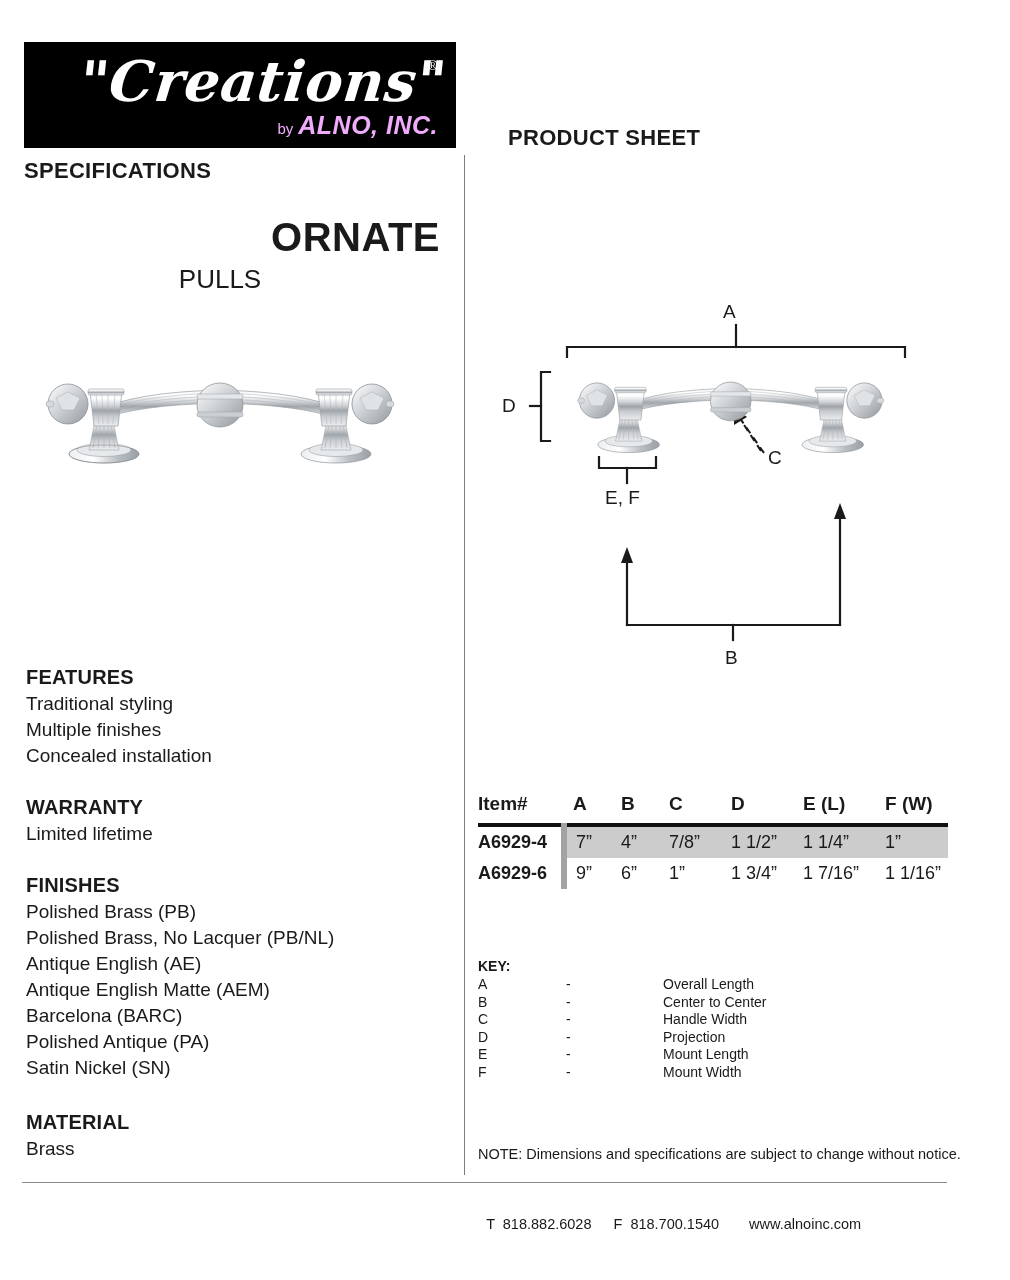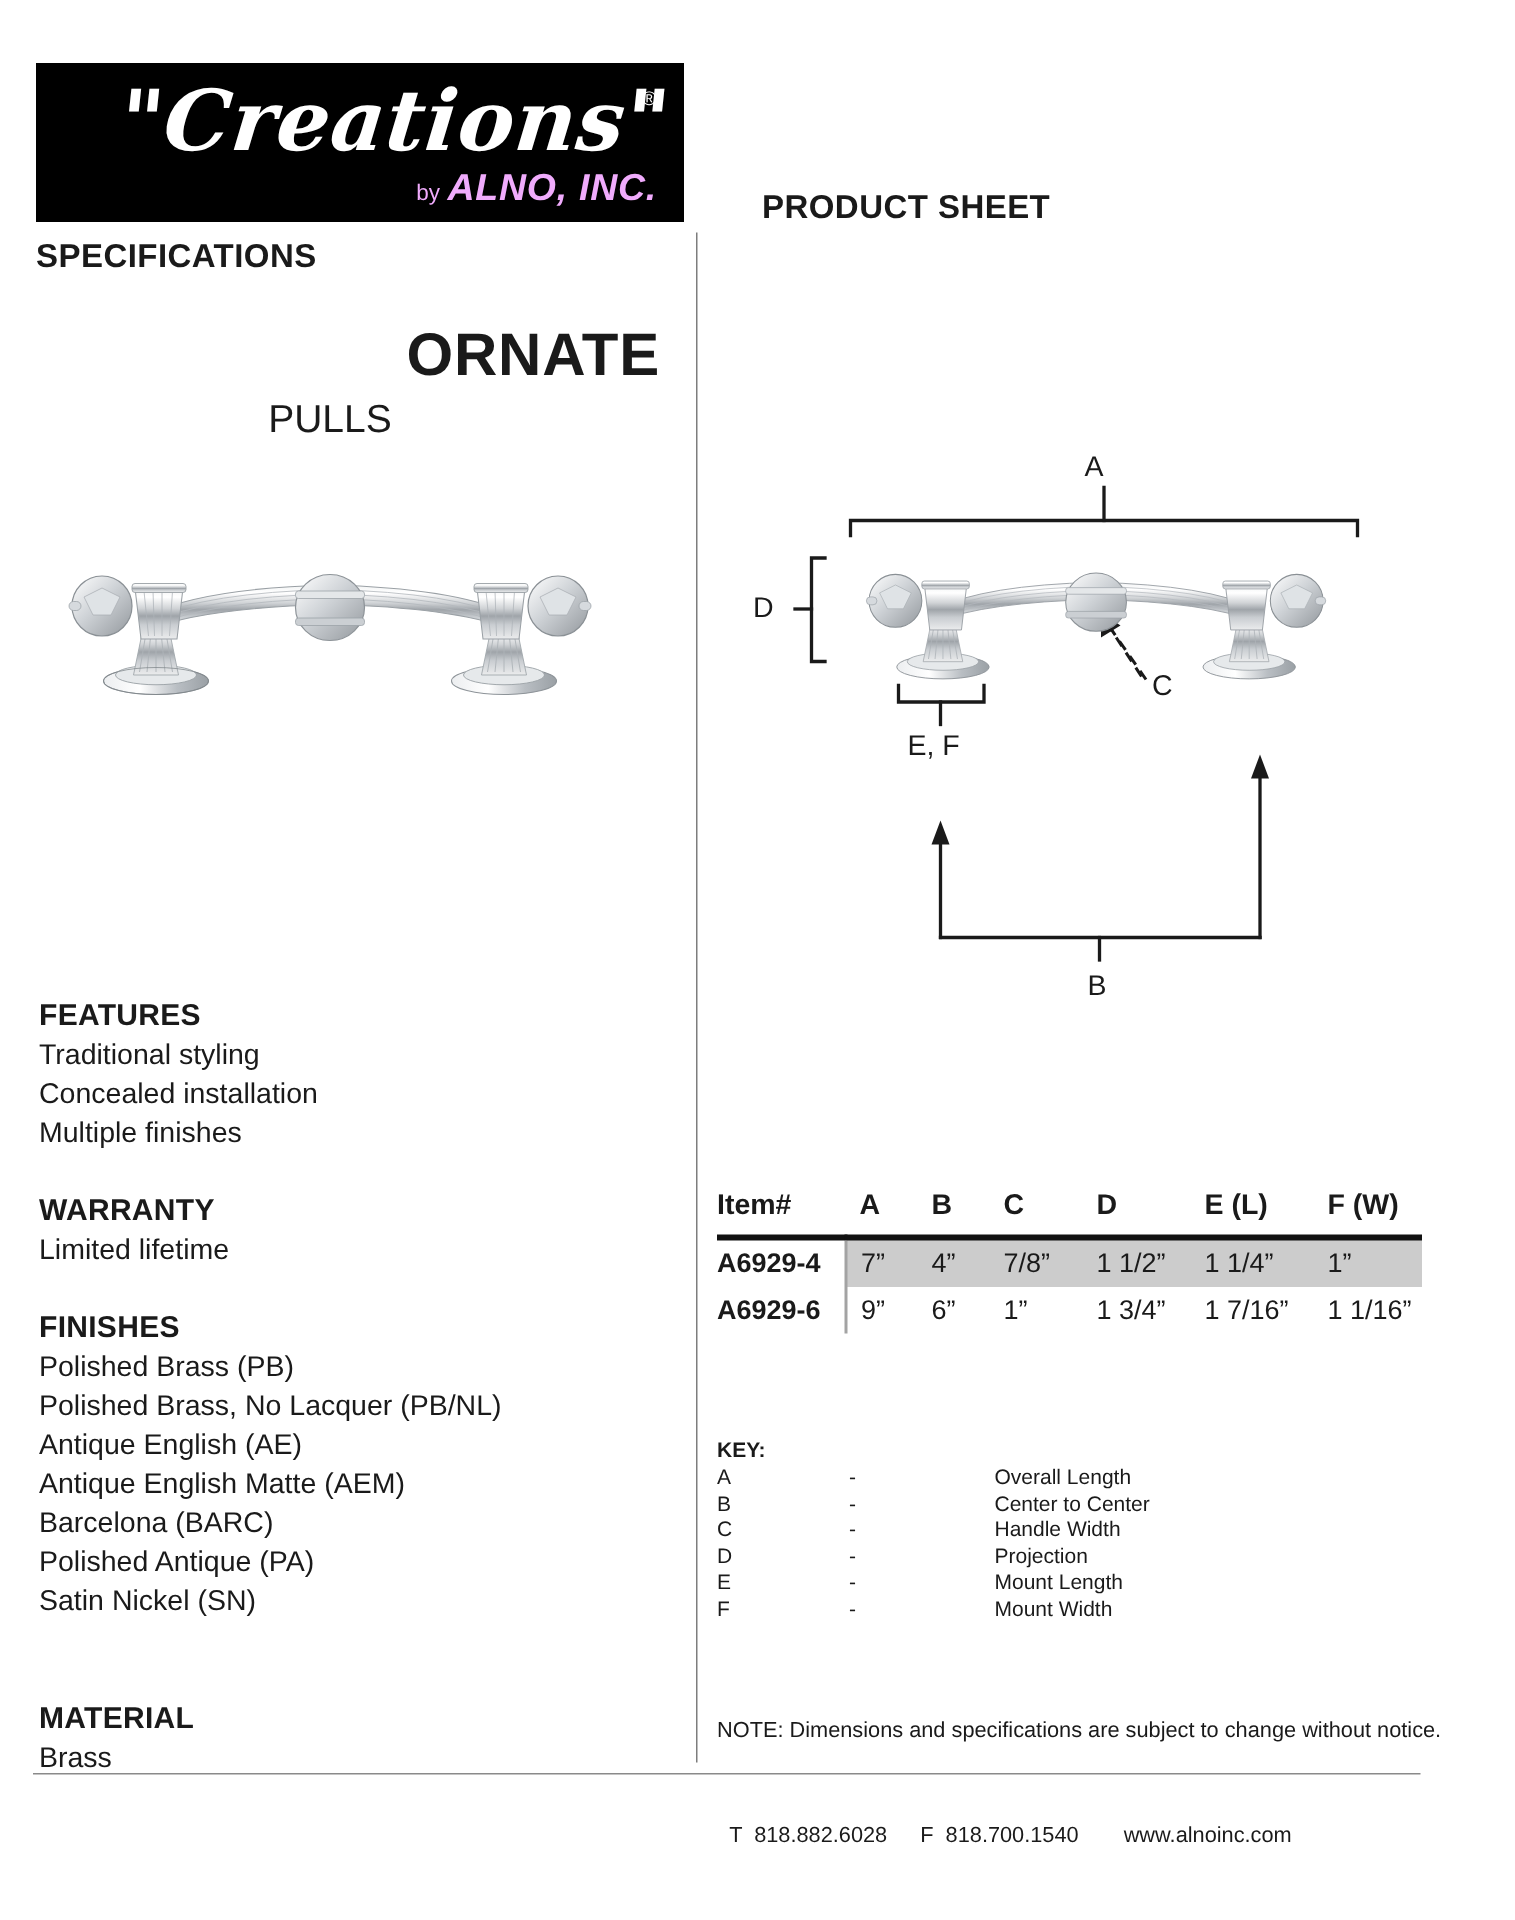--- a/index.html
+++ b/index.html
@@ -155,21 +155,21 @@
   }
   .sec p {
     margin: 0;
     font-size: 19px;
     line-height: 26px;
     font-weight: normal;
   }
   #features-section { top: 666px; }
   #warranty-section { top: 796px; }
   #finishes-section { top: 874px; }
-  #material-section { top: 1111px; margin-top: 24px; }
+  #material-section { top: 1111px; }
 
   
   .dlabel {
     position: absolute;
     font-size: 19px;
     color: #1a1a1a;
     font-family: "Liberation Sans", sans-serif;
   }
   .diagram-area {
     position: absolute;
@@ -213,21 +213,21 @@
   col.c-d { width: 72px; }
   col.c-e { width: 82px; }
   col.c-f { width: 72px; }
   td.item-cell, th.item-cell {
     font-weight: bold;
     padding-left: 2px;
   }
   tbody td:not(.item-cell) { padding-left: 9px; }
   thead th:not(.item-cell) { padding-left: 9px; }
   tbody tr.shaded td:not(.item-cell) { background: #cccccc; }
-  tbody td.item-cell { border-right: 2px solid #a3a3a3; }
+  tbody td.item-cell { border-right: 6px solid #a3a3a3; }
   thead th.item-cell { border-right: none; }
 
   
   .key-wrap {
     position: absolute;
     left: 478px;
     top: 958px;
     width: 460px;
   }
   .key-title {
@@ -453,22 +453,22 @@
       <rect x="20" y="43" width="8" height="6" rx="3" fill="#d6dade" stroke="#9aa0a5" stroke-width="0.5"></rect>
       <ellipse cx="346" cy="46" rx="20" ry="20" fill="url(#metalBall)" stroke="#8a9095" stroke-width="0.8"></ellipse>
       <path d="M334 40 L346 34 L358 40 L352 52 L340 52 Z" fill="#dfe3e6" stroke="#a9aeb3" stroke-width="0.5"></path>
       <rect x="360" y="43" width="8" height="6" rx="3" fill="#d6dade" stroke="#9aa0a5" stroke-width="0.5"></rect>
     </svg>
   </div>
 
   <div class="sec" id="features-section">
     <h3>FEATURES</h3>
     <p>Traditional styling</p>
+    <p>Multiple finishes</p>
     <p>Concealed installation</p>
-    <p>Multiple finishes</p>
   </div>
 
   <div class="sec" id="warranty-section">
     <h3>WARRANTY</h3>
     <p>Limited lifetime</p>
   </div>
 
   <div class="sec" id="finishes-section">
     <h3>FINISHES</h3>
     <p>Polished Brass (PB)</p>

